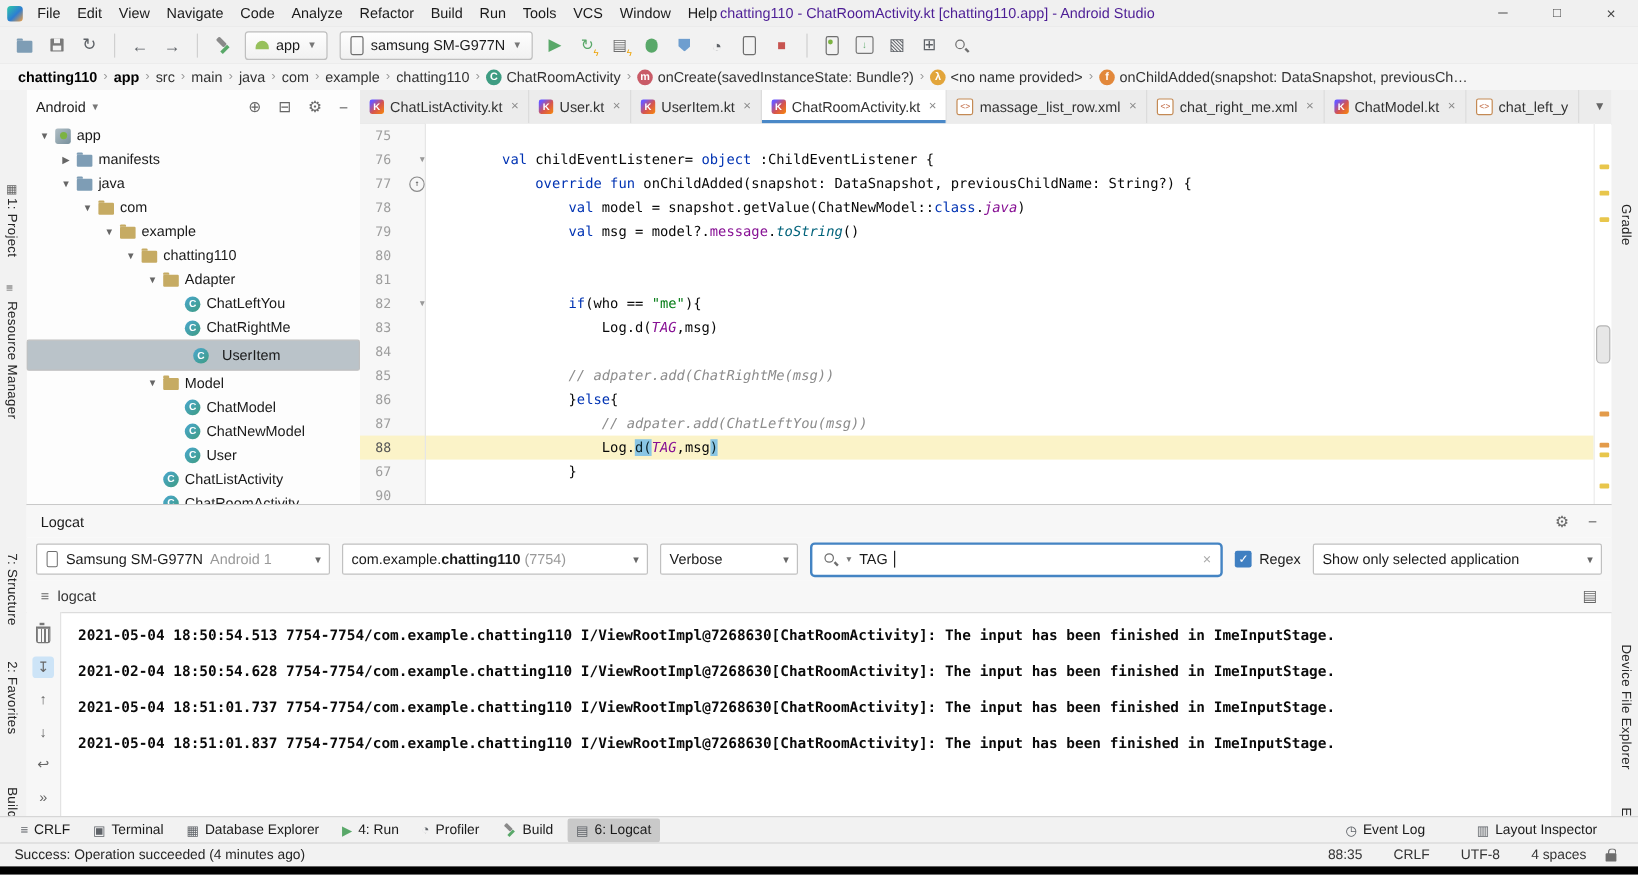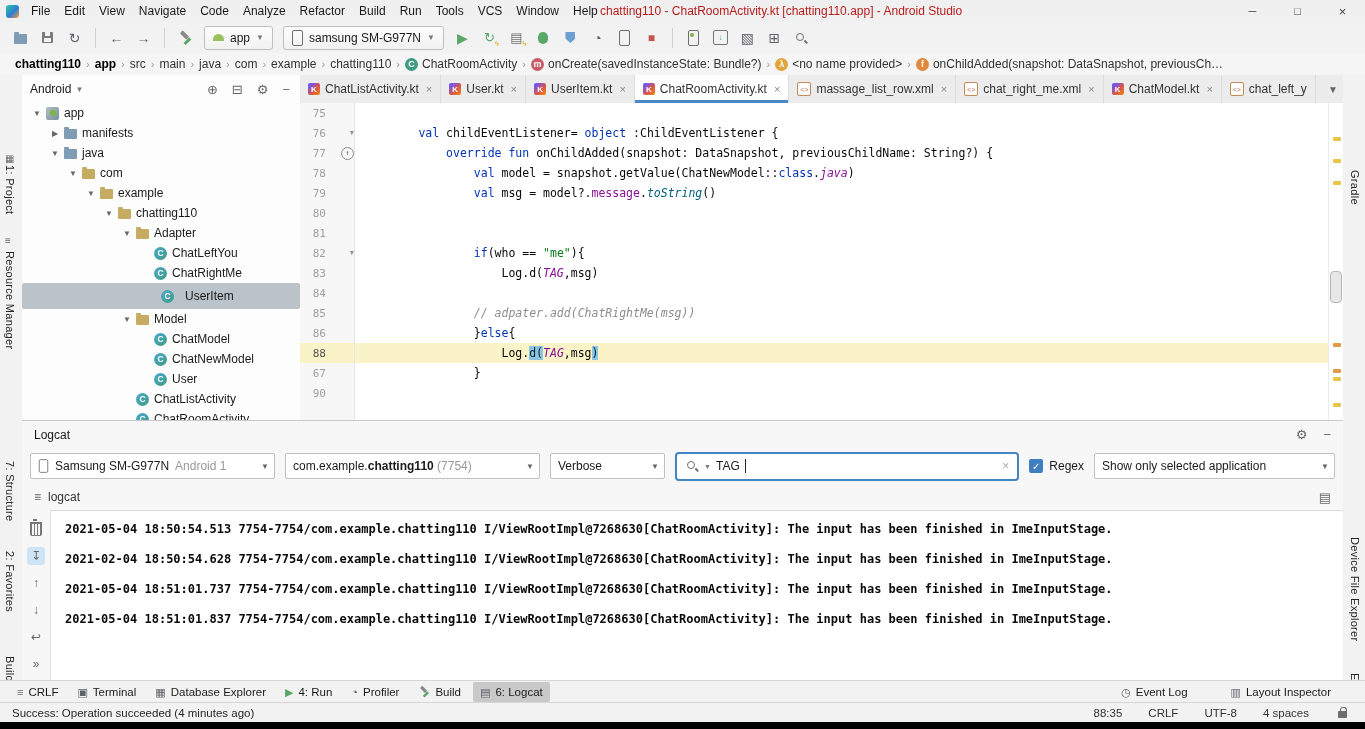--- a/index.html
+++ b/index.html
@@ -6,21 +6,21 @@
   .app{position:relative;width:1365px;height:729px;background:#f2f2f2;overflow:hidden;
        font-family:"Liberation Sans","DejaVu Sans",sans-serif;font-size:12px;color:#1a1a1a;}
 
   
   .titlebar{position:absolute;left:0;top:0;right:0;height:22px;display:flex;align-items:center;
             background:#f0f0f0;border-bottom:1px solid #d6d6d6;padding-left:6px;}
   .app-logo{width:13px;height:13px;border-radius:3px;flex:none;
             background:linear-gradient(135deg,#2ec9a7,#2d7dd2 55%,#f7a03c);margin-right:5px;}
   .menus{display:flex;}
   .menu-item{padding:0 7px;line-height:22px;cursor:default;}
-  .tb-title{position:absolute;left:600px;top:0;line-height:22px;color:#b91c1c;white-space:nowrap;}
+  .tb-title{position:absolute;left:600px;top:0;line-height:22px;color:#4c1d95;white-space:nowrap;}
   .win-controls{margin-left:auto;display:flex;}
   .win-btn{width:45px;height:22px;display:flex;align-items:center;justify-content:center;font-size:11px;color:#444;}
   .win-btn.close{font-size:13px;}
 
   
   .toolbar{position:absolute;left:0;top:22px;right:0;height:31px;display:flex;align-items:center;
            padding:0 8px;background:#f2f2f2;border-bottom:1px solid #d6d6d6;gap:2px;}
   .tbtn{width:25px;height:24px;display:flex;align-items:center;justify-content:center;border-radius:3px;
         color:#5f6368;font-size:14px;flex:none;}
   .tsep{width:1px;height:20px;background:#d0d0d0;margin:0 6px;flex:none;}
@@ -165,21 +165,21 @@
 
   
   .toolwin{position:absolute;left:0;top:680px;right:0;height:22px;background:#f2f2f2;border-top:1px solid #d6d6d6;
            display:flex;align-items:center;padding:0 10px;font-size:11.5px;}
   .twb{display:flex;align-items:center;gap:5px;padding:0 7px;height:20px;border-radius:2px;margin-right:5px;flex:none;}
   .twb.active{background:#c9c9c9;}
   .twb .ic{color:#5f6368;font-size:11px;}
   .tw-right{margin-left:auto;display:flex;gap:24px;margin-right:12px;}
   .statusbar{position:absolute;left:0;top:702px;right:0;height:20px;background:#f2f2f2;border-top:1px solid #d6d6d6;
              display:flex;align-items:center;padding:0 12px;font-size:11.5px;color:#262626;}
-  .sb-right{margin-left:auto;display:flex;gap:26px;align-items:flex-end;margin-right:29px;color:#333;}
+  .sb-right{margin-left:auto;display:flex;gap:26px;align-items:flex-end;margin-right:16px;color:#333;}
   .blackbar{position:absolute;left:0;top:722px;right:0;height:7px;background:#000;}
 </style>
 </head>
 <body>
 
 <div class="app">
 
   <div class="titlebar">
     <span class="app-logo"></span>
     <nav class="menus">
@@ -535,20 +535,25 @@
         <div class="cline">
           <span class="ln">85</span>
           <span class="gut"></span>
           <span class="codepre"><span class="tk-pl">                </span><span class="tk-cmt">// adpater.add(ChatRightMe(msg))</span></span>
         </div>
         <div class="cline">
           <span class="ln">86</span>
           <span class="gut"></span>
           <span class="codepre"><span class="tk-pl">                }</span><span class="tk-kw">else</span><span class="tk-pl">{</span></span>
         </div>
+        <div class="cline">
+          <span class="ln">87</span>
+          <span class="gut"></span>
+          <span class="codepre"><span class="tk-pl">                    </span><span class="tk-cmt">// adpater.add(ChatLeftYou(msg))</span></span>
+        </div>
         <div class="cline cur">
           <span class="ln">88</span>
           <span class="gut"></span>
           <span class="codepre"><span class="tk-pl">                    Log.</span><span class="tk-hl">d(</span><span class="tk-tag">TAG</span><span class="tk-pl">,msg</span><span class="tk-hl">)</span></span>
         </div>
         <div class="cline">
           <span class="ln">67</span>
           <span class="gut"></span>
           <span class="codepre"><span class="tk-pl">                }</span></span>
         </div>

